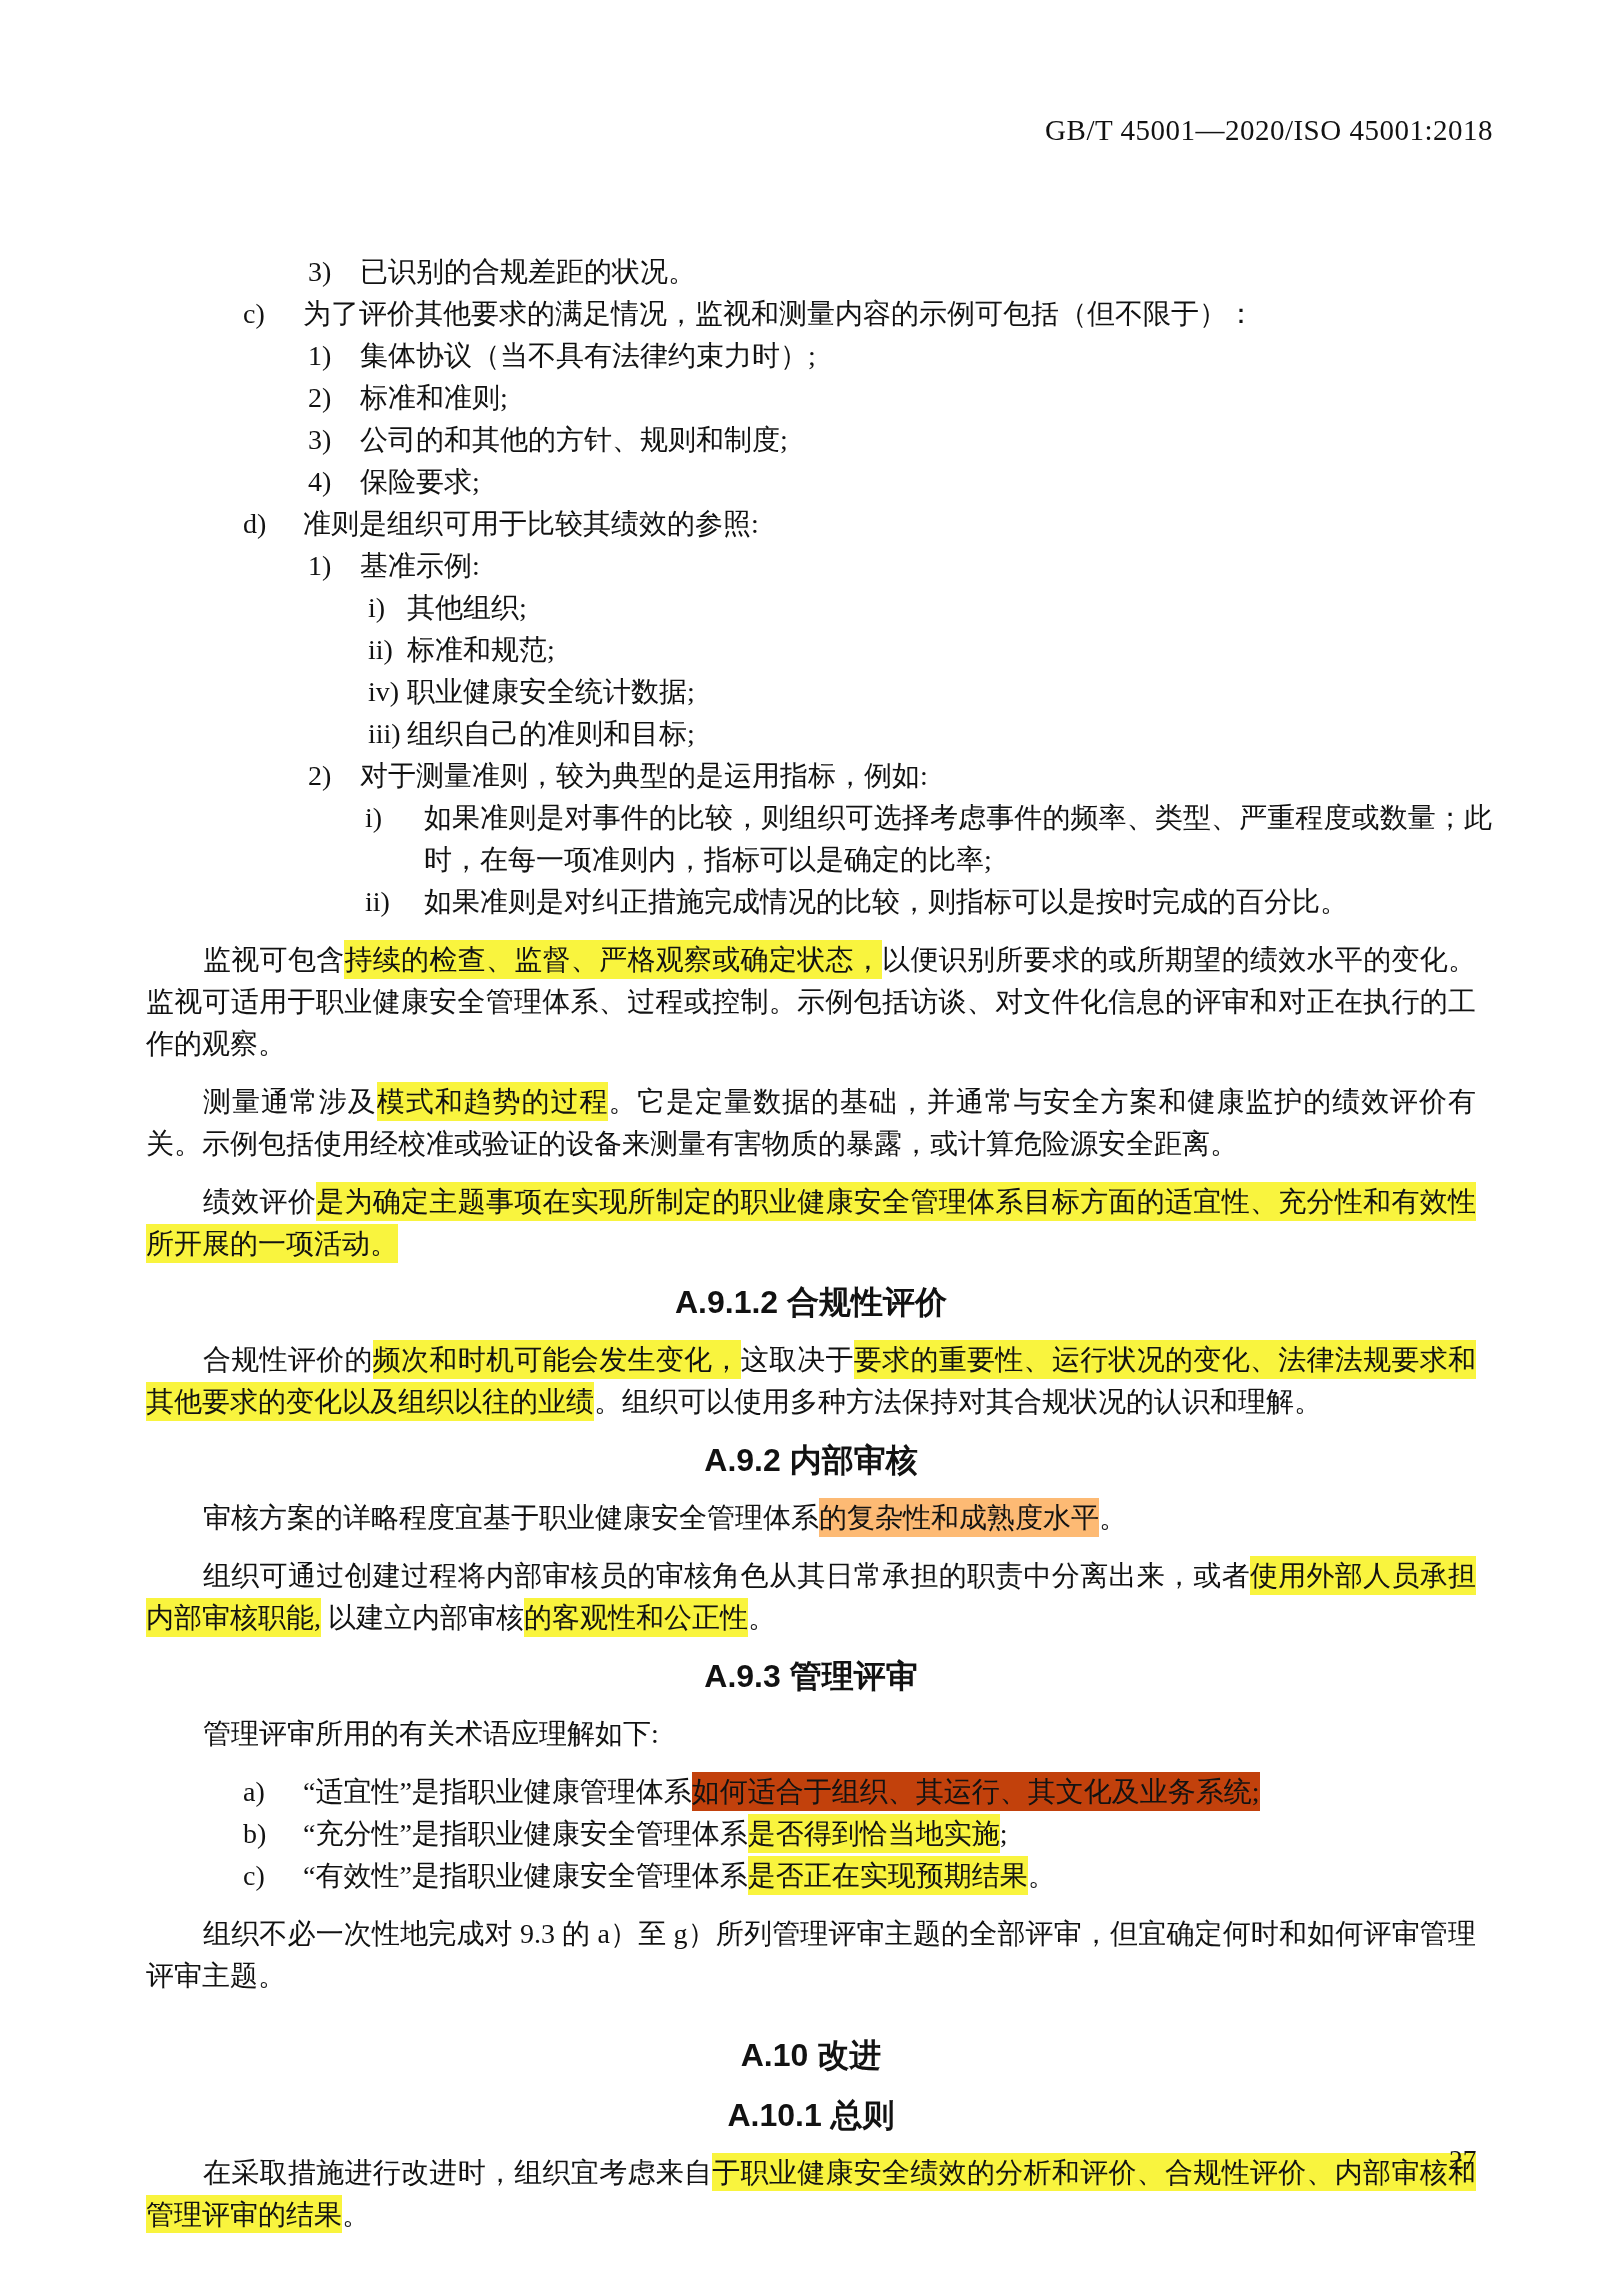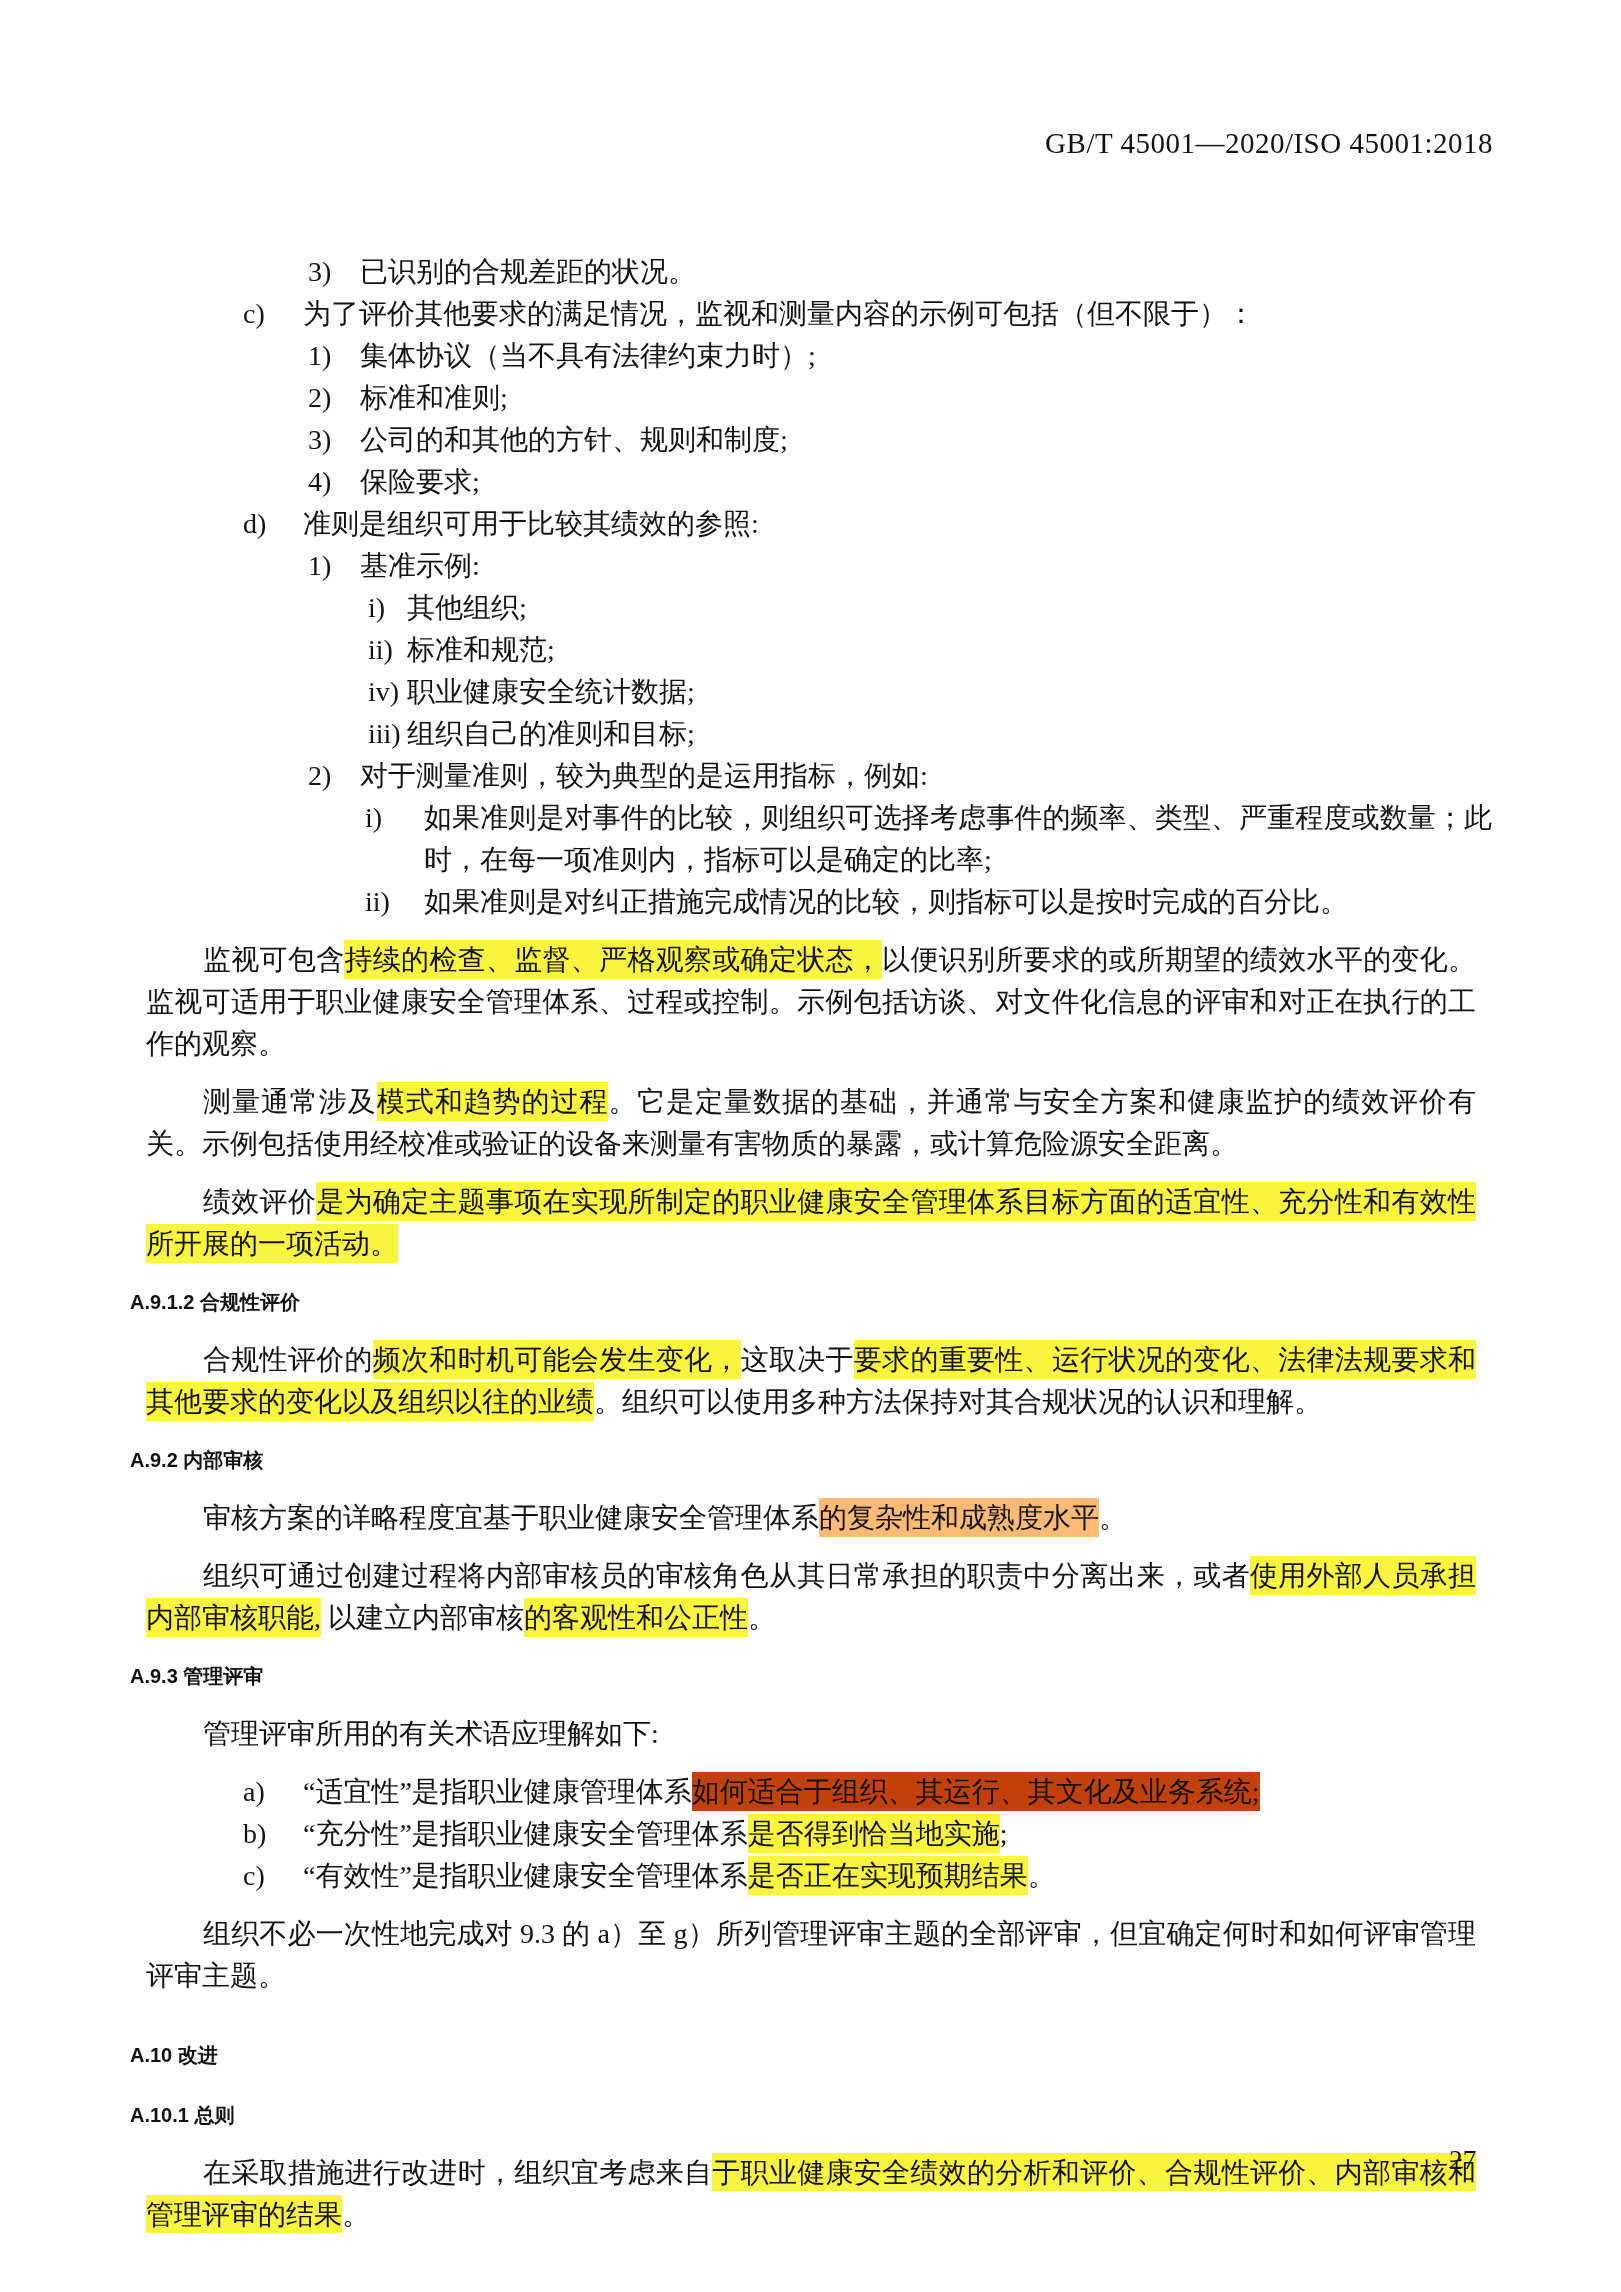--- a/index.html
+++ b/index.html
@@ -5,42 +5,42 @@
   html,body{margin:0;padding:0;background:#ffffff;}
   .page{
     position:relative;
     width:1621px;height:2293px;
     background:#ffffff;
     color:#121212;
     font-family:"Liberation Serif","DejaVu Serif",serif;
     overflow:hidden;
   }
   .doc-header{
-    position:absolute;top:127px;right:128px;
+    position:absolute;top:114px;right:128px;
     font-size:29px;line-height:33px;
     letter-spacing:0.5px;
     white-space:nowrap;
   }
   .content{
     position:absolute;left:130px;top:251px;width:1362px;
     font-size:28px;line-height:42px;
     text-align:justify;
   }
   .para{ text-indent:57px; margin:16px; }
   .li{ position:relative; margin:0; }
   .li .marker{ position:absolute; top:0; }
   .li-alpha{ padding-left:173px; } .li-alpha .marker{ left:113px; }
   .li-num  { padding-left:230px; } .li-num  .marker{ left:178px; }
   .li-rom1 { padding-left:277px; } .li-rom1 .marker{ left:238px; }
   .li-rom2 { padding-left:294px; } .li-rom2 .marker{ left:235px; }
   .h{
     font-family:"Liberation Sans","DejaVu Sans",sans-serif;
     font-weight:700;
-    font-size:20px;line-height:42px;
-    text-align:left;
+    font-size:32px;line-height:42px;
+    text-align:center;
   }
   .h-sub{ margin:3.9px 0 2px 0; }
   .h-main{ margin:37px 0 15.7px 0; }
   .h-main + .h-sub{ margin-top:17.6px; }
   .hl{ padding:3.9px 0; }
   .page-number{
     position:absolute;left:1433px;top:2145px;
     font-size:27.4px;line-height:31px;margin-left:16px;
   }
 </style>

